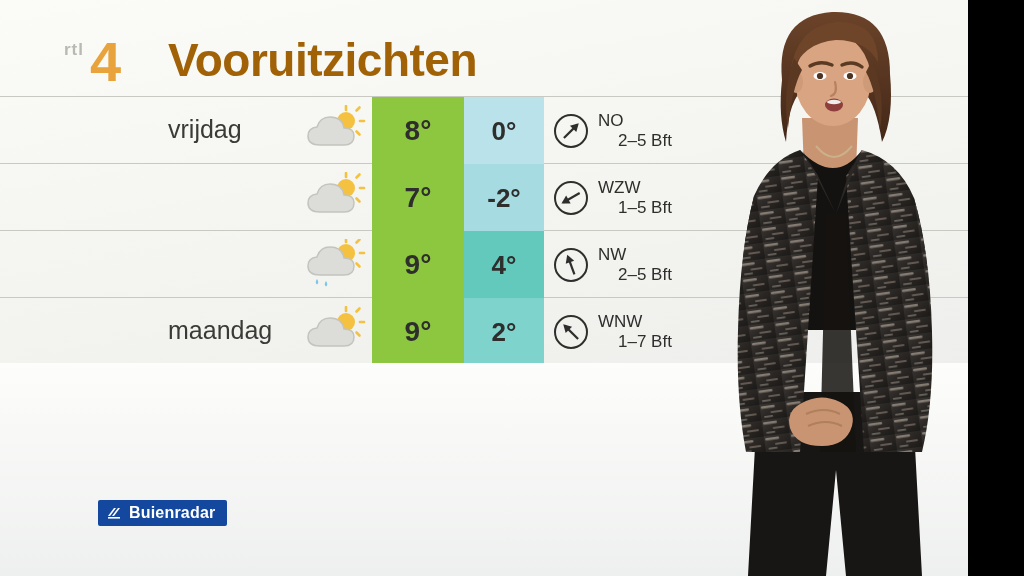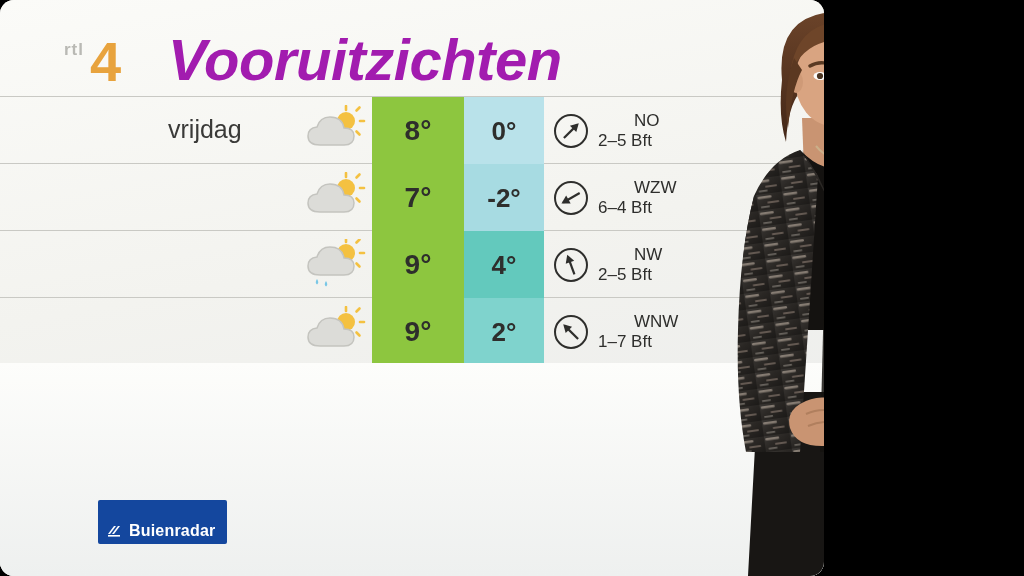--- a/index.html
+++ b/index.html
@@ -2,26 +2,25 @@
 <html><head>
 <meta charset="utf-8">
 <style>
   html, body {
     margin: 0;
     padding: 0;
     background: #000;
   }
   #screen {
     position: relative;
-    width: 824px;
+    width: 968px;
     height: 576px;
     overflow: hidden;
     font-family: "Liberation Sans", sans-serif;
     background: #f2f2ee;
-    border-radius: 14px;
   }
 
   
   .bg-wall {
     position: absolute;
     inset: 0;
     background: linear-gradient(170deg, #fbfbf8 0%, #f3f3ef 45%, #e9eaea 100%);
   }
 
   
@@ -51,26 +50,25 @@
     font-weight: bold;
     color: #e8a33d;
     font-family: "Liberation Sans", sans-serif;
   }
 
   
   .title {
     position: absolute;
     left: 168px;
     top: 34px;
-    font-size: 58px;
+    font-size: 46px;
     line-height: 52px;
     font-weight: bold;
-    color: #a21caf;
+    color: #a16207;
     letter-spacing: -0.5px;
-    font-style: italic;
   }
 
   
   .rule {
     position: absolute;
     left: 0;
     width: 1024px;
     height: 1px;
     background: #c9c9c4;
   }
@@ -129,22 +127,22 @@
     height: 38px;
   }
   .wind-text {
     position: absolute;
     left: 598px;
     top: 14px;
     font-size: 17px;
     color: #2e2e2c;
     line-height: 20px;
   }
-  .wind-text .dir { font-weight: normal; display: block; margin-left: 36px; }
-  .wind-text .bft { display: block; }
+  .wind-text .dir { font-weight: normal; display: block; }
+  .wind-text .bft { display: block; margin-left: 20px; }
 
   
   .bottom-panel {
     position: absolute;
     left: 0;
     top: 363px;
     width: 1024px;
     height: 213px;
     background: linear-gradient(180deg, #fdfdfb 0%, #eef0ef 100%);
   }
@@ -152,21 +150,21 @@
   
   .badge {
     position: absolute;
     left: 98px;
     top: 500px;
     height: 26px;
     background: #14479e;
     color: #fff;
     display: flex;
     align-items: center;
-    padding: 18px 12px 0 8px;
+    padding: 0 12px 0 8px;
     border-radius: 2px;
   }
   .badge .mark {
     width: 16px;
     height: 16px;
     margin-right: 7px;
   }
   .badge .txt {
     font-size: 16px;
     font-weight: bold;
@@ -260,21 +258,21 @@
       <svg viewBox="0 0 38 38" width="38" height="38">
         <circle cx="19" cy="19" r="16" fill="none" stroke="#2e2e2c" stroke-width="2"></circle>
         <g transform="rotate(60 19 19)">
           <line x1="19" y1="9" x2="19" y2="28" stroke="#2e2e2c" stroke-width="2.2"></line>
           <polygon points="19,30 14.5,22 23.5,22" fill="#2e2e2c"></polygon>
         </g>
       </svg>
     </div>
     <div class="wind-text">
       <span class="dir">WZW</span>
-      <span class="bft">6–4 Bft</span>
+      <span class="bft">1–5 Bft</span>
     </div>
   </div>
 
   <div class="row" style="top:231px;">
     <div class="temp-max" style="background:#8dc63f;">
       <span>9°</span>
     </div>
     <div class="temp-min" style="background:#63c9bd;">
       <span>4°</span>
     </div>
@@ -307,20 +305,21 @@
     </div>
   </div>
 
   <div class="row" style="top:298px;">
     <div class="temp-max" style="background:#8dc63f;">
       <span>9°</span>
     </div>
     <div class="temp-min" style="background:#7fd3cd;">
       <span>2°</span>
     </div>
+    <div class="day-label">maandag</div>
     <div class="icon-cell">
       <svg viewBox="0 0 72 52" width="72" height="52">
         <circle cx="46" cy="16" r="9" fill="#f4c141"></circle>
         <g stroke="#f4c141" stroke-width="2.6" stroke-linecap="round">
           <line x1="46" y1="1" x2="46" y2="5"></line>
           <line x1="60" y1="16" x2="64" y2="16"></line>
           <line x1="56.5" y1="5.5" x2="59.5" y2="2.5"></line>
           <line x1="56.5" y1="26.5" x2="59.5" y2="29.5"></line>
         </g>
         <path d="M20 40 Q8 40 8 31 Q8 23 17 22 Q20 12 30 12 Q42 12 44 23 Q54 23 54 31 Q54 40 44 40 Z" fill="#dcdcd8" stroke="#c4c4bf" stroke-width="1.5"></path>

